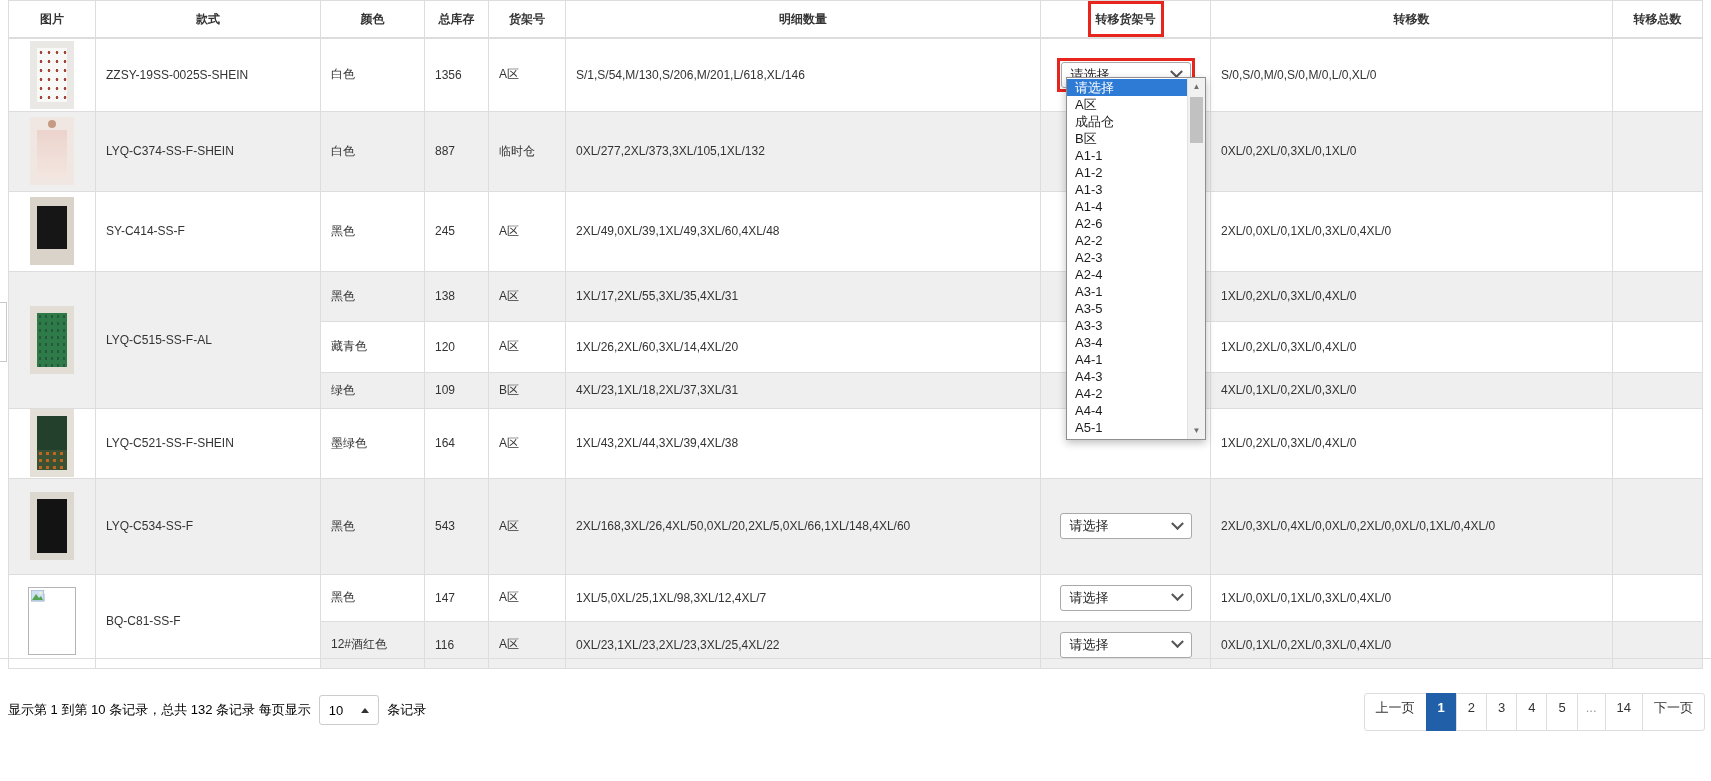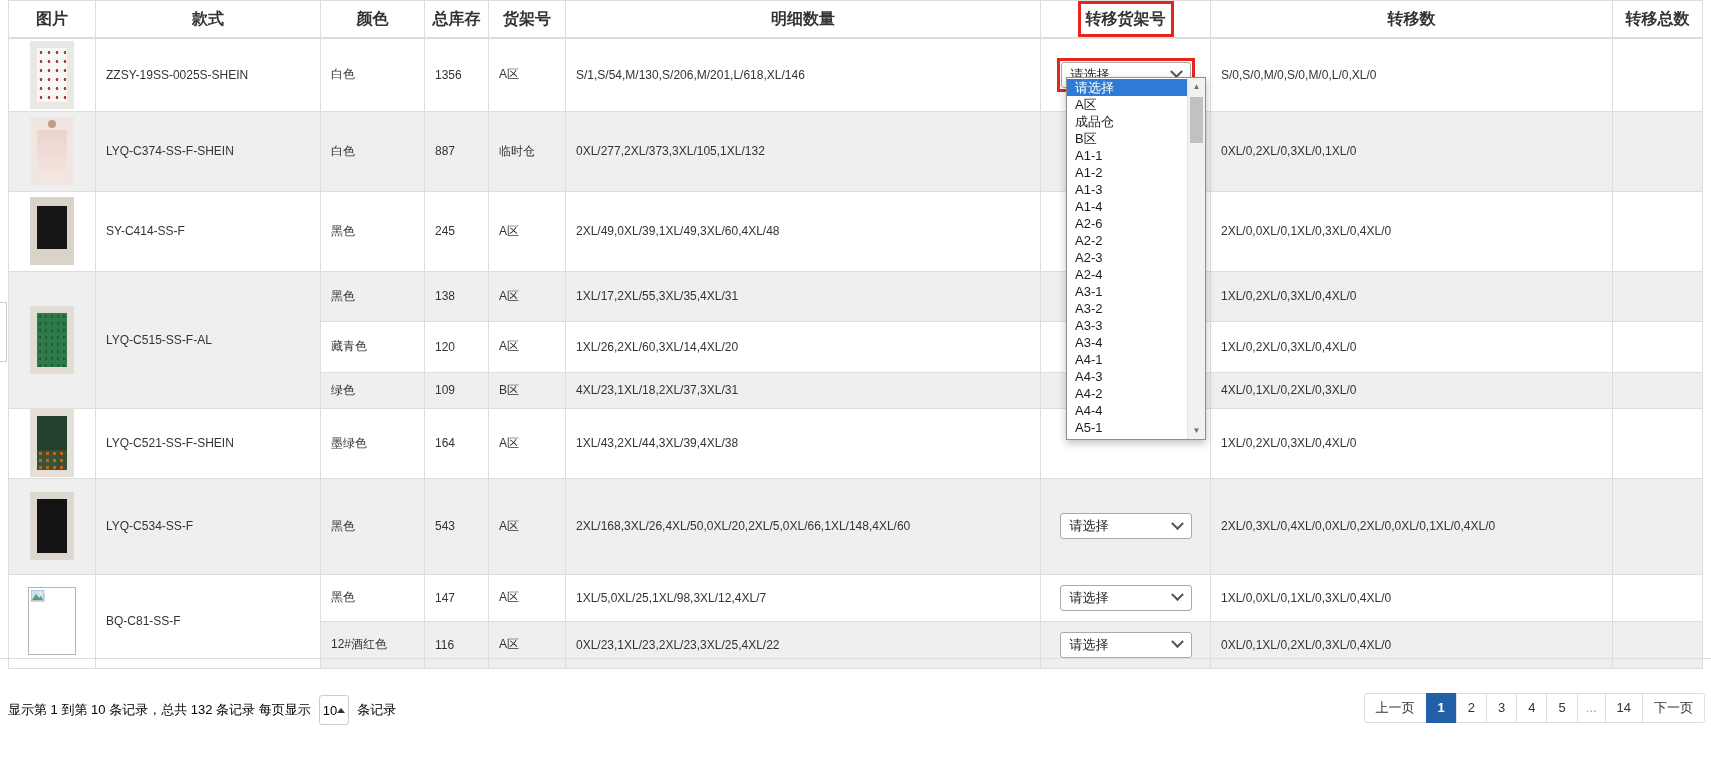--- a/index.html
+++ b/index.html
@@ -1,21 +1,21 @@
 <!DOCTYPE html>
 <html><head>
 <meta charset="utf-8">
 <style>
   html,body{margin:0;padding:0;background:#fff;}
   .stage{position:relative;width:1711px;height:781px;background:#fff;overflow:hidden;
          font-family:"Liberation Sans","DejaVu Sans",sans-serif;color:#333;font-size:12px;}
 
   
   table.inv{position:absolute;left:8px;top:0;width:1694px;border-collapse:collapse;table-layout:fixed;background:#fff;}
-  table.inv th{border:1px solid #ddd;border-bottom:2px solid #ddd;height:22px;font-size:16px;font-weight:bold;
+  table.inv th{border:1px solid #ddd;border-bottom:2px solid #ddd;height:22px;font-size:12px;font-weight:bold;
                text-align:center;padding:0 4px;background:#fff;overflow:hidden;white-space:nowrap;}
   table.inv td{border:1px solid #ddd;padding:0 10px;vertical-align:middle;font-size:12px;color:#333;
                overflow:hidden;white-space:nowrap;}
   tr.odd  td{background:#fff;}
   tr.even td{background:#efefef;}
   td.bg-grey{background:#efefef !important;}
   td.bg-white{background:#fff !important;}
   td.c-img{text-align:center;padding:2px;}
   td.c-sel{position:relative;text-align:center;}
 
@@ -54,27 +54,27 @@
   .i5{background:#e4e0d8;} .i5 .g{background:#22402b;}
   .i5 .g:after{content:"";position:absolute;left:0;right:0;bottom:0;height:20px;background:#3a5233;
                background-image:radial-gradient(#c0661f 1.6px,transparent 2px);background-size:7px 7px;}
   .i6{background:#dcd8d0;} .i6 .g{background:#131313;}
   .i7{width:46px;height:66px;background:#fff;border:1px solid #b5b5b5;margin:0 auto;position:relative;}
   .i7 svg{position:absolute;left:2px;top:2px;}
 
   
   .hr-line{position:absolute;left:0;top:658px;width:1711px;border-top:1px solid #ddd;}
   .footer{position:absolute;left:8px;top:694px;height:32px;display:flex;align-items:center;font-size:13px;color:#000000;}
-  .pgsize{display:inline-flex;align-items:center;gap:0;border:1px solid #ccc;border-radius:3px;background:#fff;
-          height:28px;padding:0 3px;margin:0 8px;font-size:13px;}
+  .pgsize{display:inline-flex;align-items:center;gap:18px;border:1px solid #ccc;border-radius:3px;background:#fff;
+          height:28px;padding:0 9px;margin:0 8px;font-size:13px;}
   .caret-up{width:0;height:0;border-left:4px solid transparent;border-right:4px solid transparent;border-bottom:5px solid #333;}
 
   
   .pager{position:absolute;top:693px;right:6px;display:flex;}
-  .pg{min-width:16px;padding:0 11px;height:30px;line-height:28px;box-sizing:border-box;border:1px solid #ddd;
+  .pg{min-width:16px;padding:0 11px;height:38px;line-height:28px;box-sizing:border-box;border:1px solid #ddd;
       background:#fff;color:#333;font-size:13px;text-align:center;margin-left:-1px;}
   .pg.first{border-radius:3px 0 0 3px;margin-left:0;}
   .pg.last{border-radius:0 3px 3px 0;}
   .pg.active{background:#2160a8;border-color:#2160a8;color:#fff;font-weight:bold;}
   .pg.dots{color:#999;padding:0 8px;}
 
   .left-sliver{position:absolute;left:-3px;top:302px;width:8px;height:58px;background:#fff;border:1px solid #c9c9c9;}
 </style>
 </head>
 <body>
@@ -284,21 +284,21 @@
       <div class="dd-opt">B区</div>
       <div class="dd-opt">A1-1</div>
       <div class="dd-opt">A1-2</div>
       <div class="dd-opt">A1-3</div>
       <div class="dd-opt">A1-4</div>
       <div class="dd-opt">A2-6</div>
       <div class="dd-opt">A2-2</div>
       <div class="dd-opt">A2-3</div>
       <div class="dd-opt">A2-4</div>
       <div class="dd-opt">A3-1</div>
-      <div class="dd-opt">A3-2</div>
+      <div class="dd-opt">A3-5</div>
       <div class="dd-opt">A3-3</div>
       <div class="dd-opt">A3-4</div>
       <div class="dd-opt">A4-1</div>
       <div class="dd-opt">A4-3</div>
       <div class="dd-opt">A4-2</div>
       <div class="dd-opt">A4-4</div>
       <div class="dd-opt">A5-1</div>
       <div class="dd-opt">A5-2</div>
     </div>
     <div class="dd-sb">

